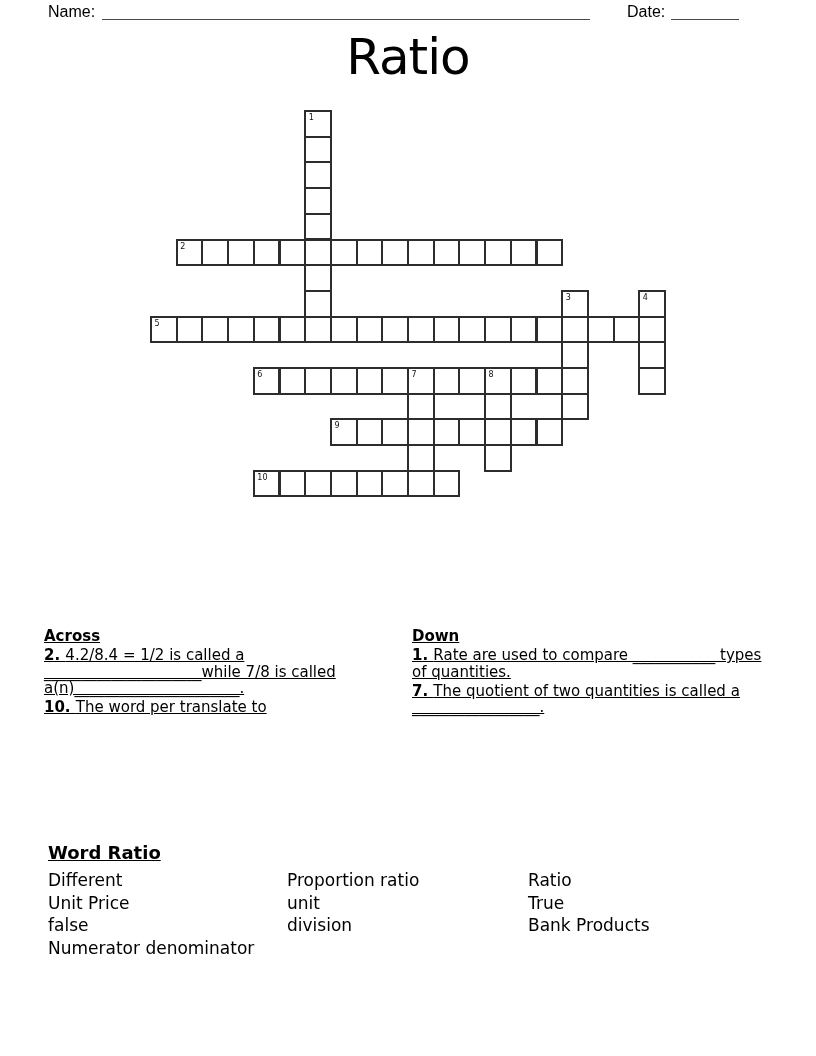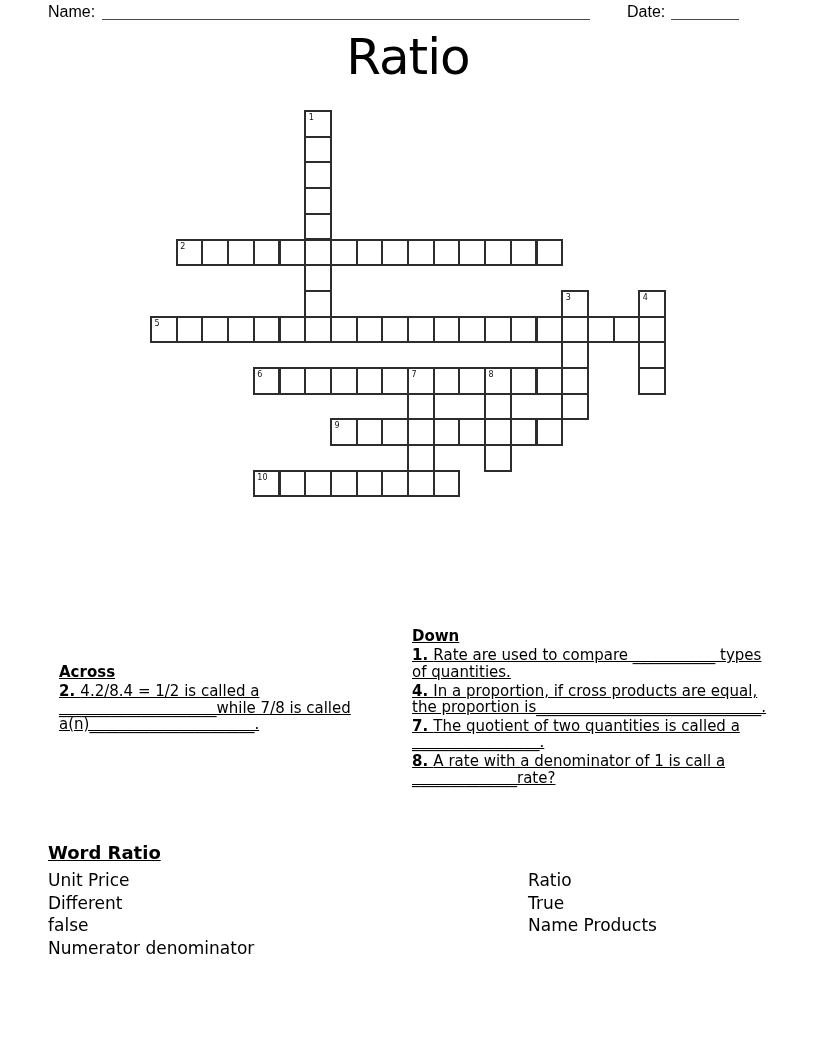--- a/index.html
+++ b/index.html
@@ -59,21 +59,21 @@
     color: #111;
   }
 
   
   .clues-col {
     position: absolute;
     top: 628px;
     font-size: 15px;
     line-height: 16.4px;
   }
-  #across-col { left: 59px;  width: 352px; margin-top: 36px; }
+  #across-col { left: 44px;  width: 352px; }
   #down-col   { left: 412px; width: 372px; }
   .clue-heading {
     font-weight: bold;
     text-decoration: underline;
     margin: 0 0 3px 0;
   }
   .clue {
     margin: 0 0 2.5px 0;
     white-space: pre-wrap;
     overflow-wrap: break-word;
@@ -208,47 +208,49 @@
       <div class="cell" style="left: 231.3px; top: 359.8px; border-color: rgb(45, 45, 45);"></div>
       <div class="cell" style="left: 282.7px; top: 359.8px; border-color: rgb(45, 45, 45);"></div>
     </div>
 
   <div class="clues-col" id="across-col">
     <div class="clue-heading">Across</div>
     <div id="across-list">
         <div class="clue"><b>2. </b>4.2/8.4 = 1/2 is called a
 _____________________while 7/8 is called
 a(n)______________________.</div>
+        <div class="clue"><b>10. </b>The word per translate to</div>
       </div>
   </div>
 
   <div class="clues-col" id="down-col">
     <div class="clue-heading">Down</div>
     <div id="down-list">
         <div class="clue"><b>1. </b>Rate are used to compare ___________ types
 of quantities.</div>
-        <div class="clue"><b>4. </b>In a proportion, if cross products are equal,
-the proportion is______________________________.</div>
         <div class="clue"><b>7. </b>The quotient of two quantities is called a
 _________________.</div>
-        <div class="clue"><b>8. </b>A rate with a denominator of 1 is call a
-______________rate?</div>
       </div>
   </div>
 
   <div id="wordbank">
     <div class="wb-heading">Word Ratio</div>
     <div class="wb-cols" id="wb-cols">
         <div class="wb-col" style="left: 0px;">
+          <div>Different</div>
           <div>Unit Price</div>
-          <div>Different</div>
           <div>false</div>
           <div>Numerator denominator</div>
+        </div>
+        <div class="wb-col" style="left: 239px;">
+          <div>Proportion ratio</div>
+          <div>unit</div>
+          <div>division</div>
         </div>
         <div class="wb-col" style="left: 480px;">
           <div>Ratio</div>
           <div>True</div>
-          <div>Name Products</div>
+          <div>Bank Products</div>
         </div>
       </div>
   </div>
 
 </div>
 
 </body></html>

